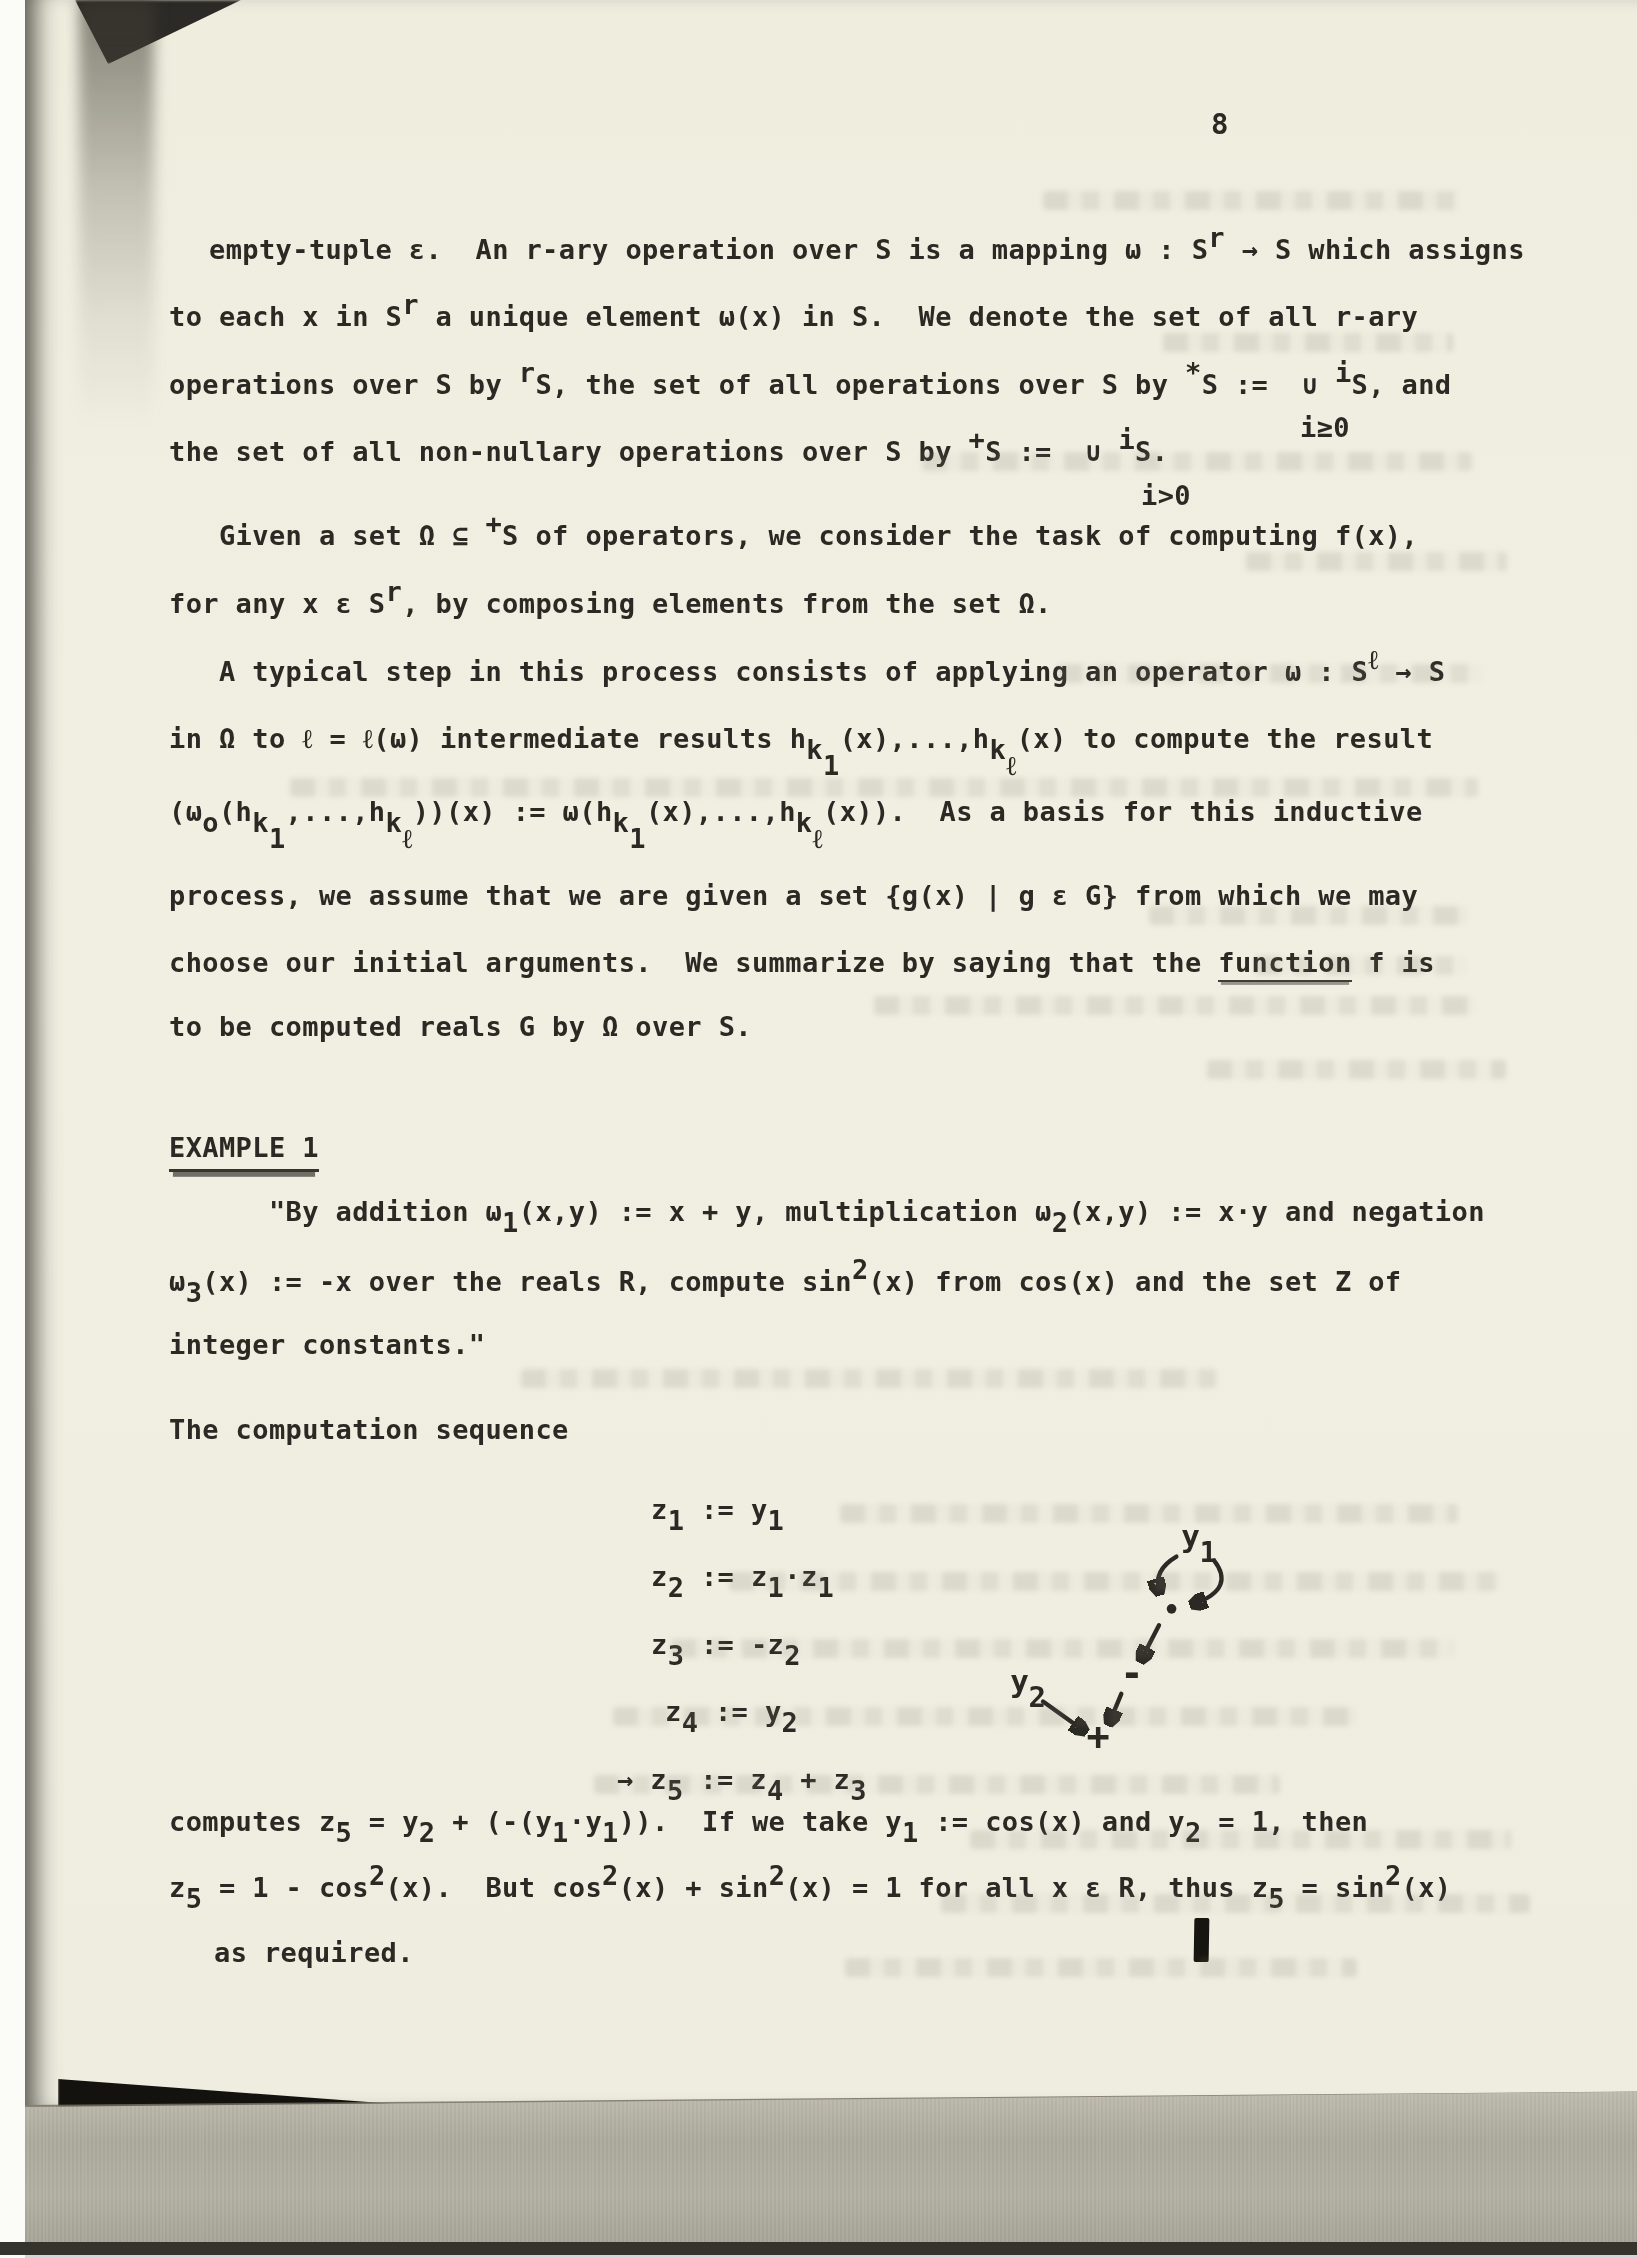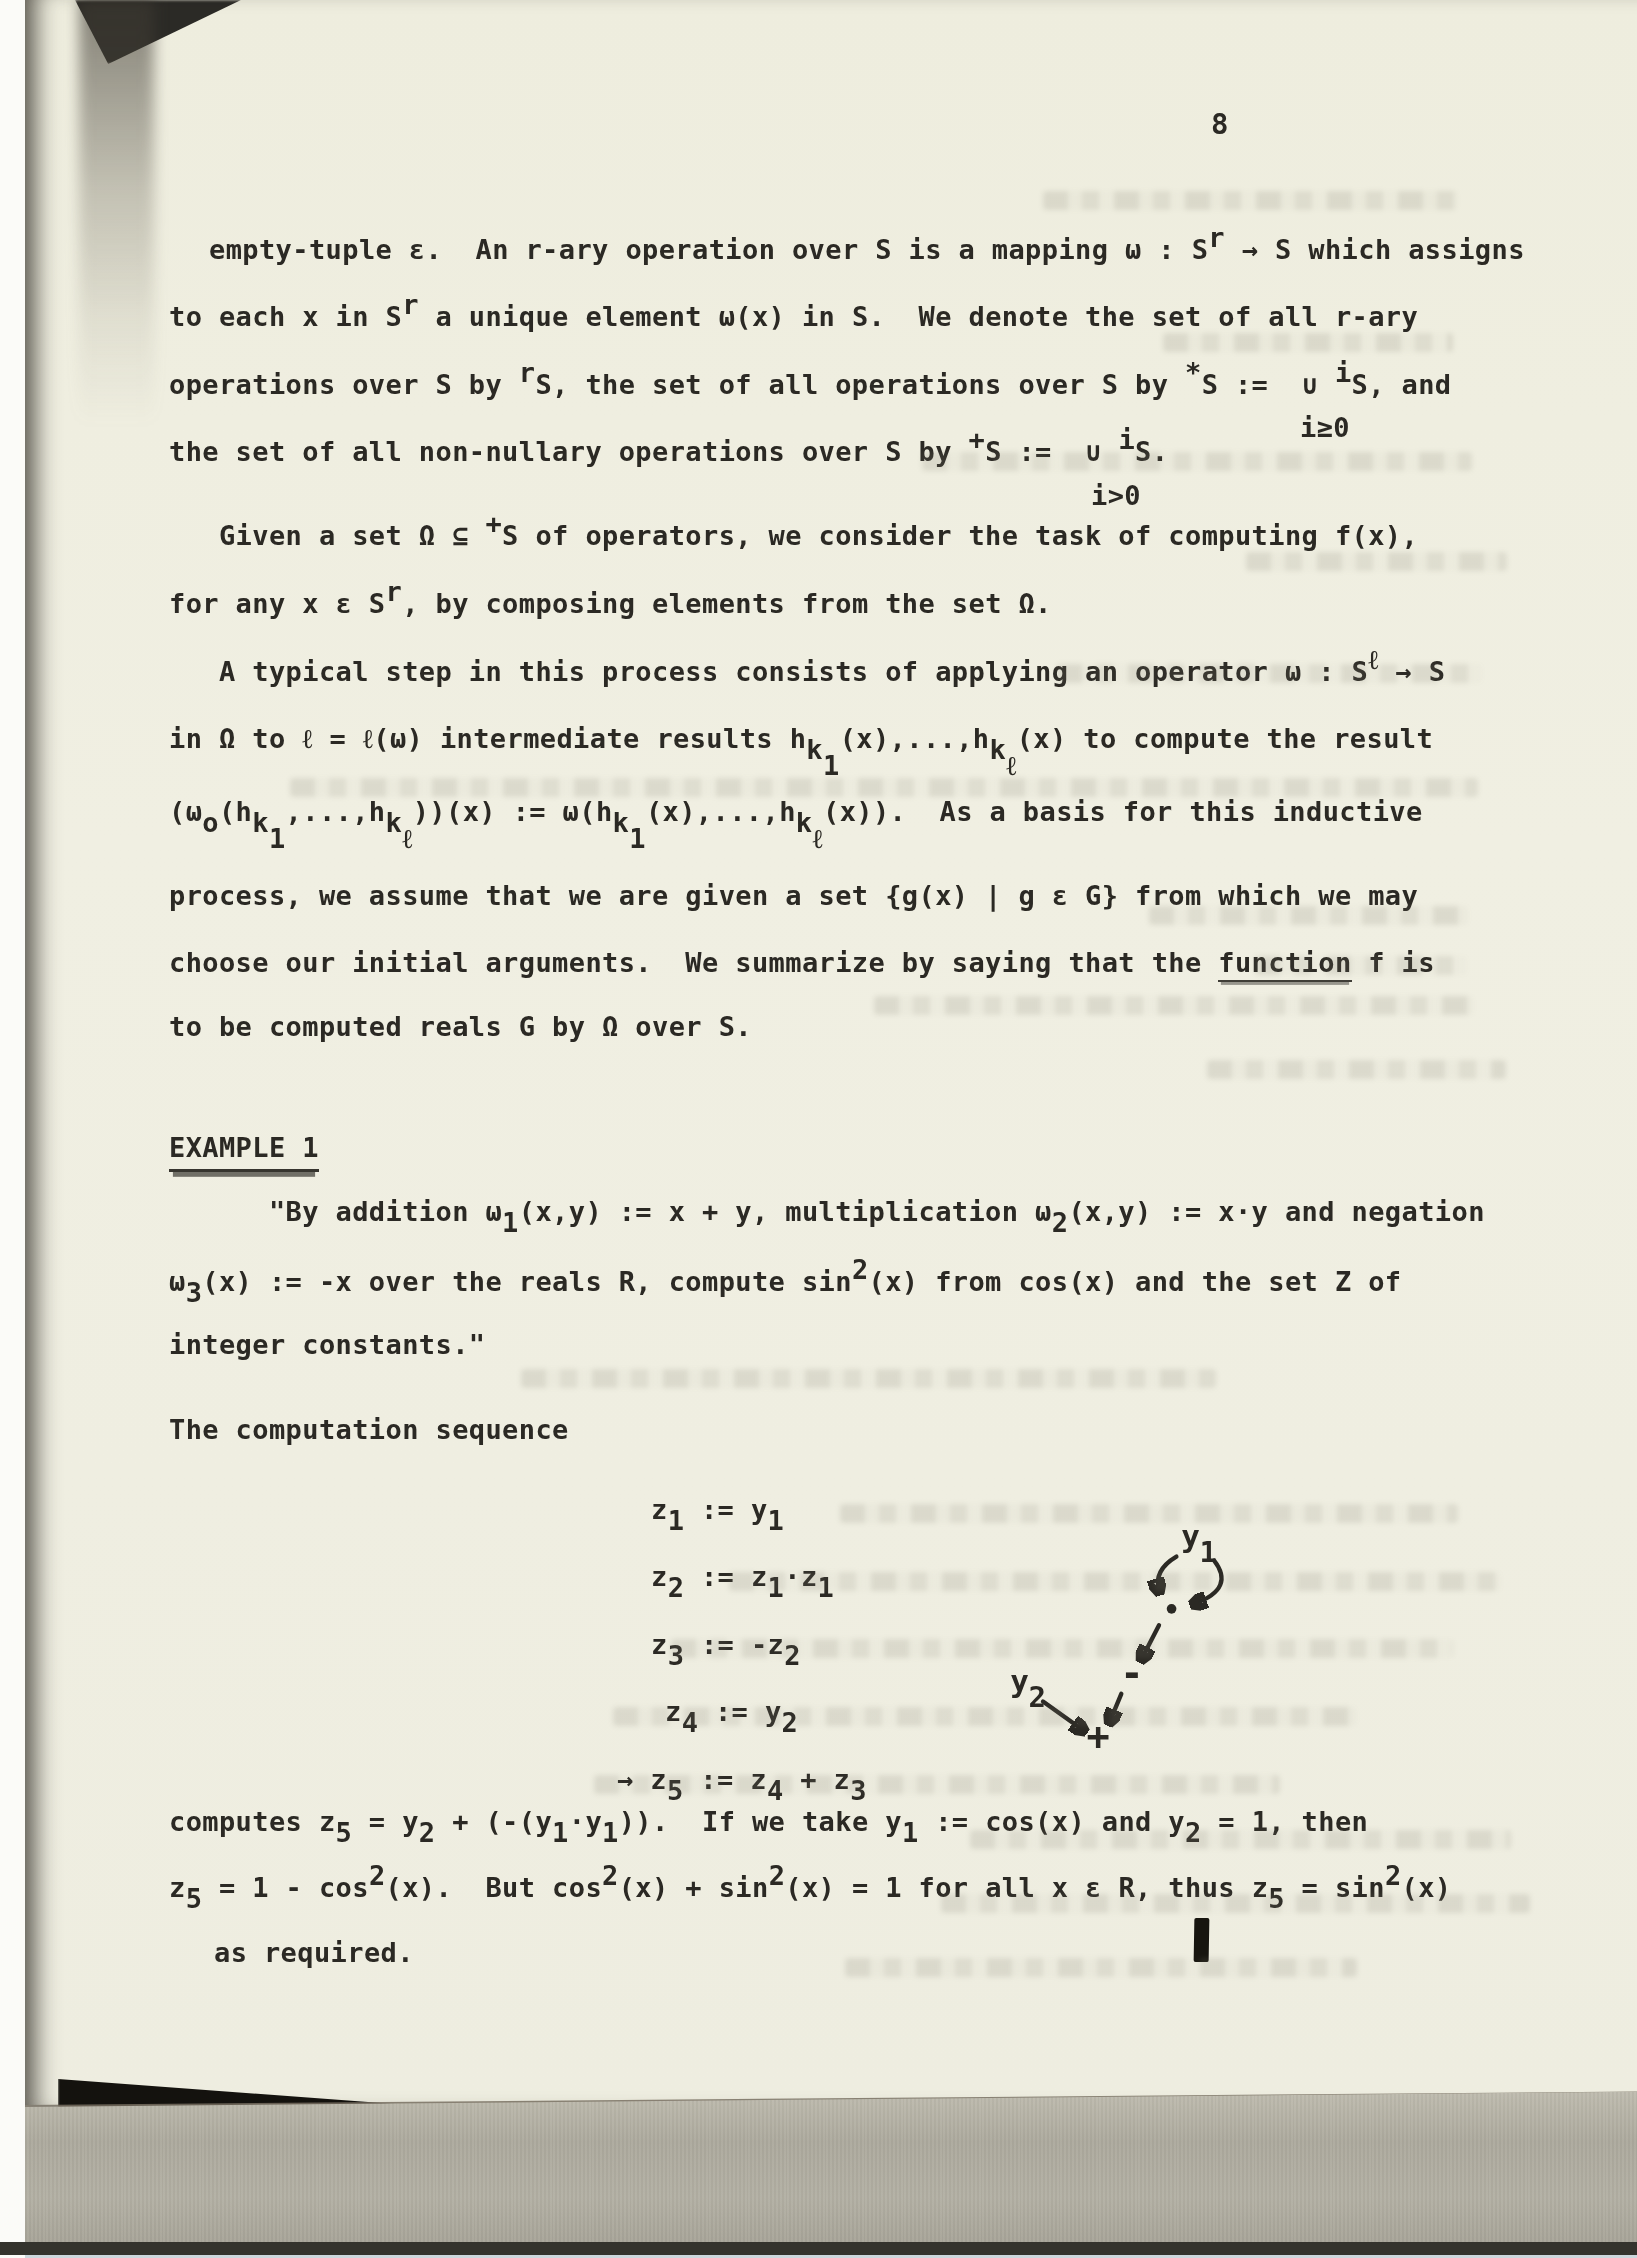--- a/index.html
+++ b/index.html
@@ -54,21 +54,21 @@
   <div class="abs smudge-left"></div>
 
   <div class="tline pageno" style="left:1211px;top:108px;">8</div>
 
   <div class="textlayer">
       <div class="tline" style="left: 169px; top: 235px; margin-left: 40px;"><span>empty-tuple ε.  An r-ary operation over S is a mapping ω : S</span><span class="sp">r</span><span> → S which assigns</span></div>
       <div class="tline" style="left: 169px; top: 302px;"><span>to each x in S</span><span class="sp">r</span><span> a unique element ω(x) in S.  We denote the set of all r-ary</span></div>
       <div class="tline" style="left: 169px; top: 370px;"><span>operations over S by </span><span class="sp">r</span><span>S, the set of all operations over S by </span><span class="sp">*</span><span>S :=  </span><span>∪</span><span> </span><span class="sp">i</span><span>S, and</span></div>
       <div class="tline" style="left: 1300px; top: 413px;"><span>i≥0</span></div>
       <div class="tline" style="left: 169px; top: 437px;"><span>the set of all non-nullary operations over S by </span><span class="sp">+</span><span>S :=  </span><span>∪</span><span> </span><span class="sp">i</span><span>S.</span></div>
-      <div class="tline" style="left: 1091px; top: 481px;"><span>i&gt;0</span></div>
+      <div class="tline" style="left: 1141px; top: 481px;"><span>i&gt;0</span></div>
       <div class="tline" style="left: 169px; top: 521px;"><span>   Given a set Ω ⊆ </span><span class="sp">+</span><span>S of operators, we consider the task of computing f(x),</span></div>
       <div class="tline" style="left: 169px; top: 589px;"><span>for any x ε S</span><span class="sp">r</span><span>, by composing elements from the set Ω.</span></div>
       <div class="tline" style="left: 169px; top: 657px;"><span>   A typical step in this process consists of applying an operator ω : S</span><span class="sp">ℓ</span><span> → S</span></div>
       <div class="tline" style="left: 169px; top: 724px;"><span>in Ω to ℓ = ℓ(ω) intermediate results h</span><span class="sb">k</span><span class="ss">1</span><span>(x),...,h</span><span class="sb">k</span><span class="ss">ℓ</span><span>(x) to compute the result</span></div>
       <div class="tline" style="left: 169px; top: 797px;"><span>(ω</span><span class="sb">o</span><span>(h</span><span class="sb">k</span><span class="ss">1</span><span>,...,h</span><span class="sb">k</span><span class="ss">ℓ</span><span>))(x) := ω(h</span><span class="sb">k</span><span class="ss">1</span><span>(x),...,h</span><span class="sb">k</span><span class="ss">ℓ</span><span>(x)).  As a basis for this inductive</span></div>
       <div class="tline" style="left: 169px; top: 881px;"><span>process, we assume that we are given a set {g(x) | g ε G} from which we may</span></div>
       <div class="tline" style="left: 169px; top: 948px;"><span>choose our initial arguments.  We summarize by saying that the </span><span class="u">function</span><span> f is</span></div>
       <div class="tline" style="left: 169px; top: 1012px;"><span>to be computed reals G by Ω over S.</span></div>
       <div class="tline" style="left: 169px; top: 1133px;"><span class="u2">EXAMPLE 1</span></div>
       <div class="tline" style="left: 169px; top: 1197px;"><span>      "By addition ω</span><span class="sb">1</span><span>(x,y) := x + y, multiplication ω</span><span class="sb">2</span><span>(x,y) := x·y and negation</span></div>

